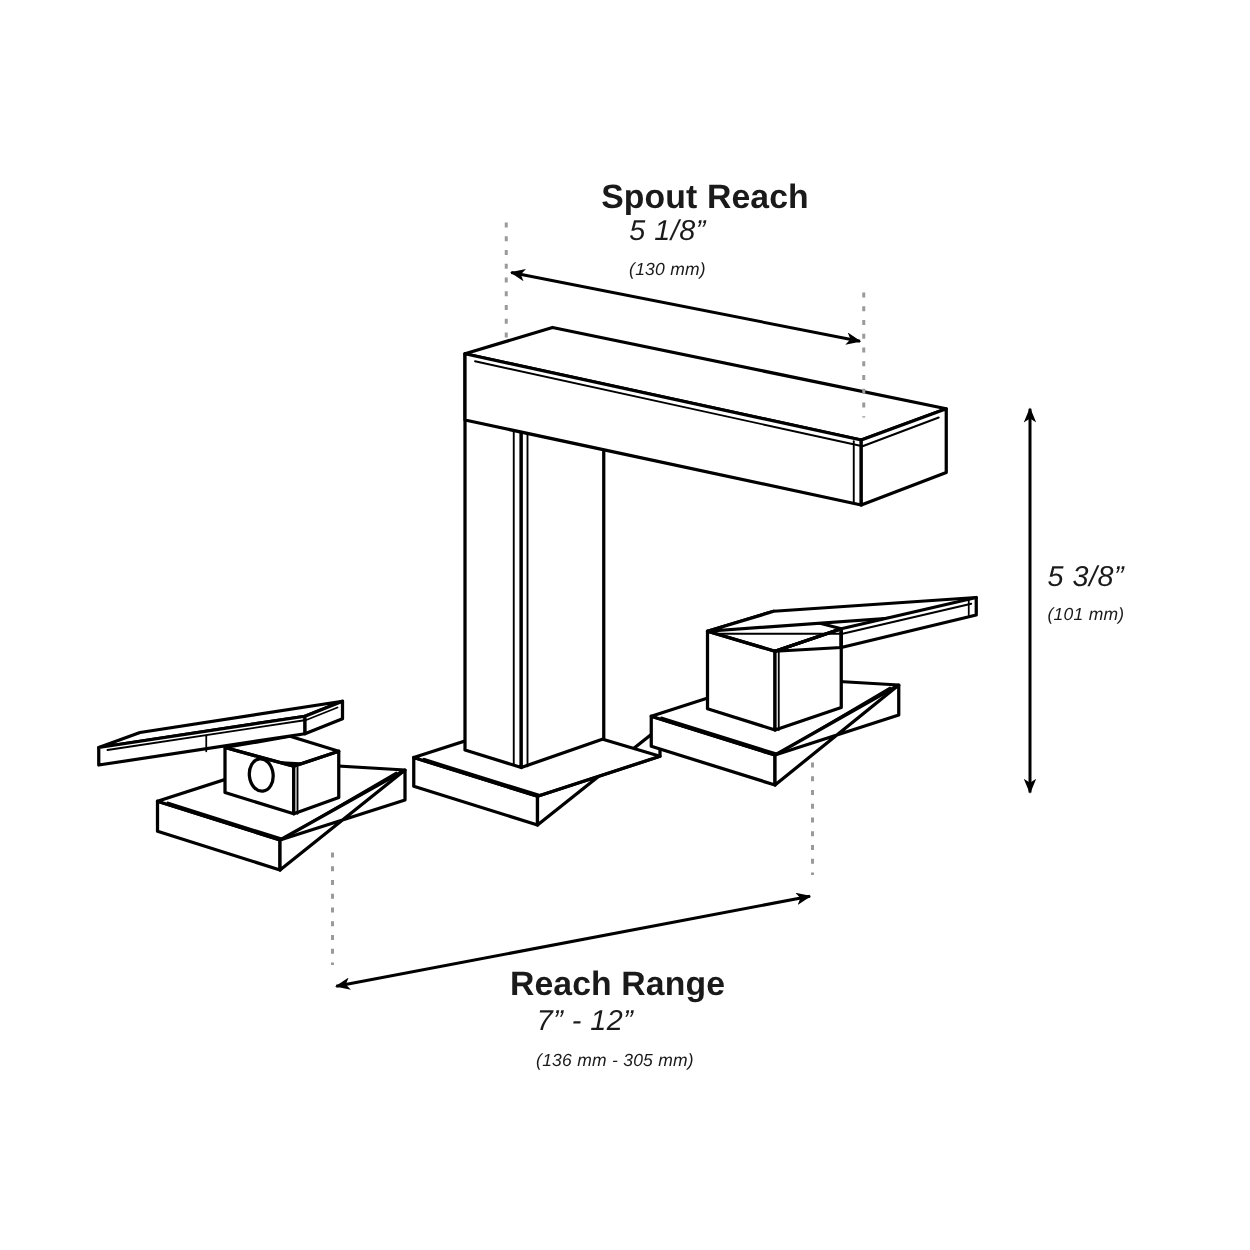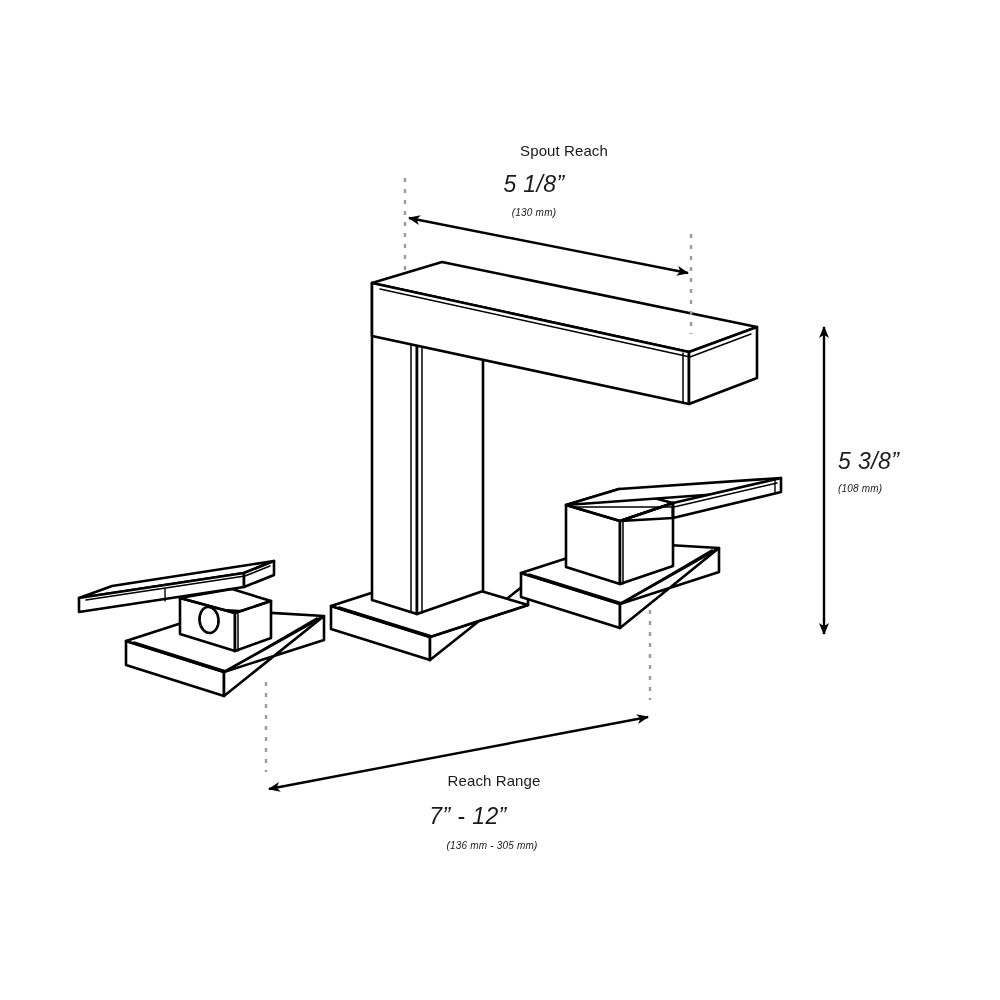--- a/index.html
+++ b/index.html
@@ -26,32 +26,32 @@
     width: 1000px;
     height: 1000px;
   }
   .ann {
     position: absolute;
     color: #1a1a1a;
     white-space: nowrap;
     line-height: 1.18;
   }
   .ann-title {
-    font-size: 15px;
-    font-weight: normal;
+    font-size: 27px;
+    font-weight: bold;
     letter-spacing: 0.1px;
   }
   .ann-main {
     font-size: 23px;
     font-style: italic;
     font-weight: 400;
     letter-spacing: 0.4px;
   }
   .ann-sub {
-    font-size: 10px;
+    font-size: 14px;
     font-style: italic;
     font-weight: 400;
     letter-spacing: 0.2px;
   }
   .center {
     text-align: center;
     transform: translateX(-50%);
   }
   .left {
     text-align: center;
@@ -177,19 +177,19 @@
     </g>
 
     <line x1="269" y1="789" x2="648" y2="717" stroke="#000000" stroke-width="2.4" marker-start="url(#arrowStart)" marker-end="url(#arrowEnd)"></line>
   </svg>
 
   <div class="ann ann-title center" style="left:564px; top:142px;">Spout Reach</div>
   <div class="ann ann-main center" style="left:534px; top:171px;">5 1/8”</div>
   <div class="ann ann-sub center" style="left:534px; top:207px;">(130 mm)</div>
 
   <div class="ann ann-main left" style="left:838px; top:448px;">5 3/8”</div>
-  <div class="ann ann-sub left" style="left:838px; top:483px;">(108 mm)</div>
+  <div class="ann ann-sub left" style="left:838px; top:483px;">(101 mm)</div>
 
   <div class="ann ann-title center" style="left:494px; top:772px;">Reach Range</div>
   <div class="ann ann-main center" style="left:468px; top:803px;">7” - 12”</div>
   <div class="ann ann-sub center" style="left:492px; top:840px;">(136 mm - 305 mm)</div>
 
 </div>
 
 </body></html>

